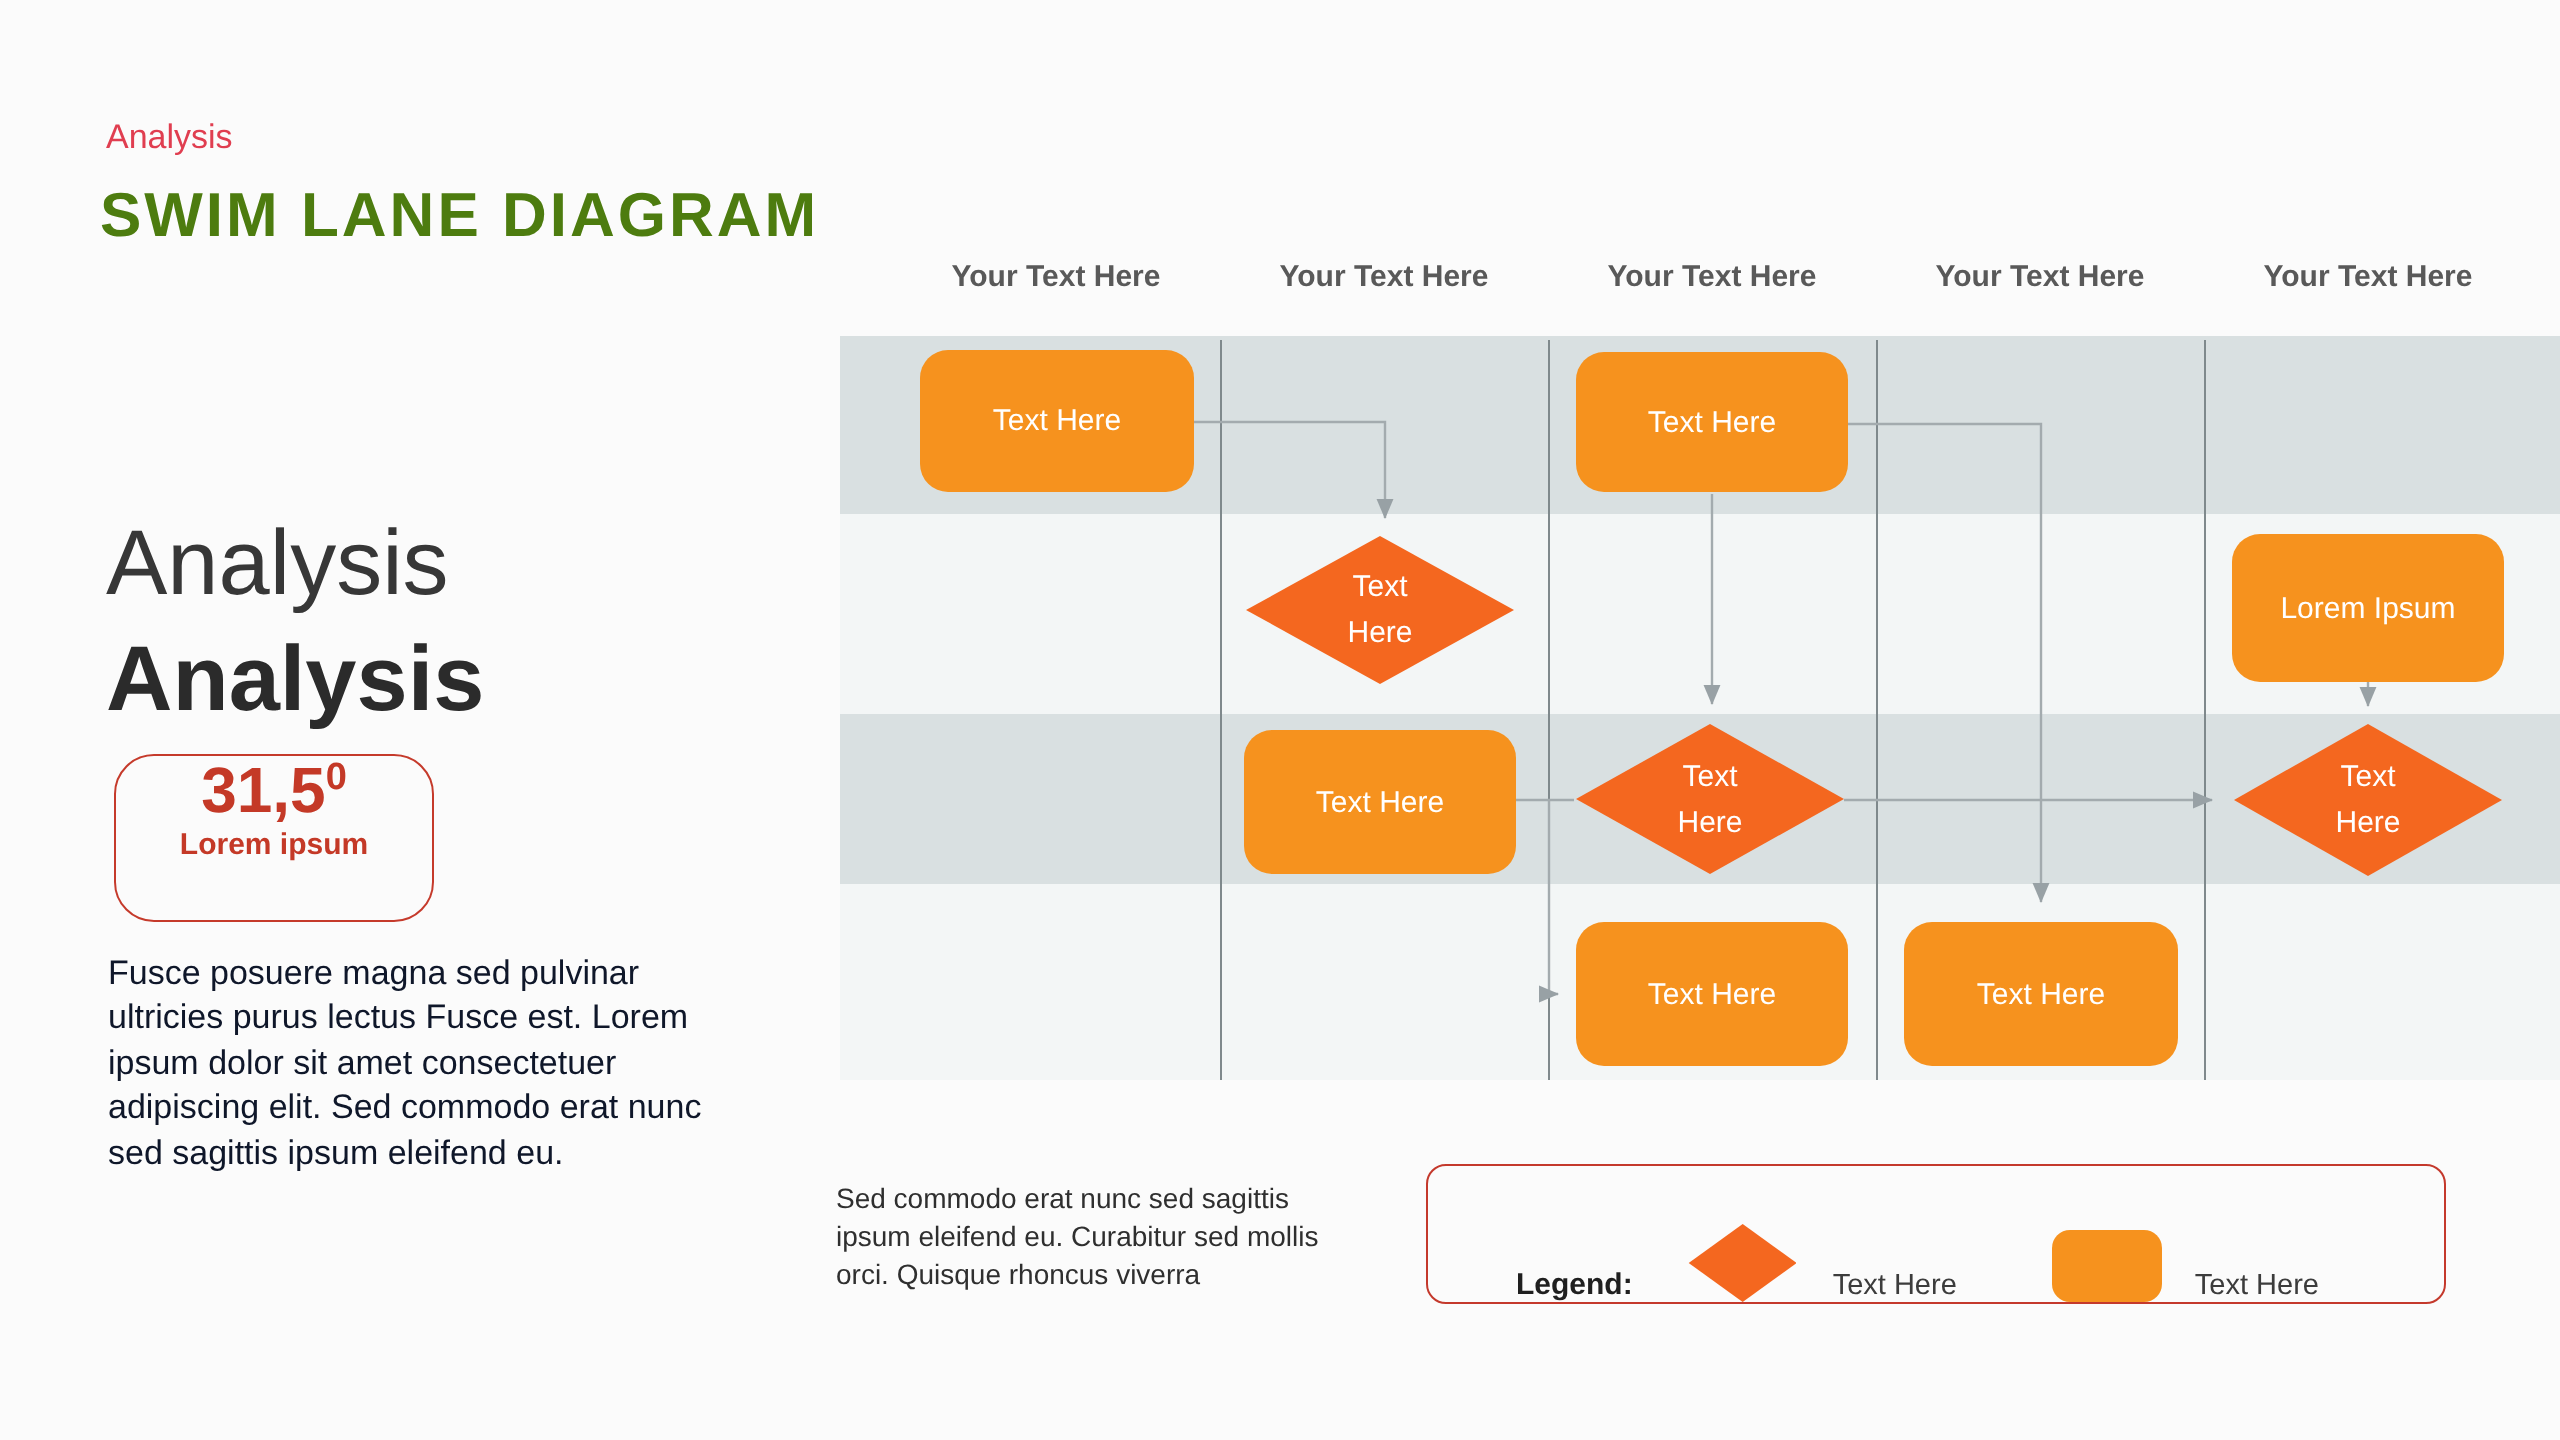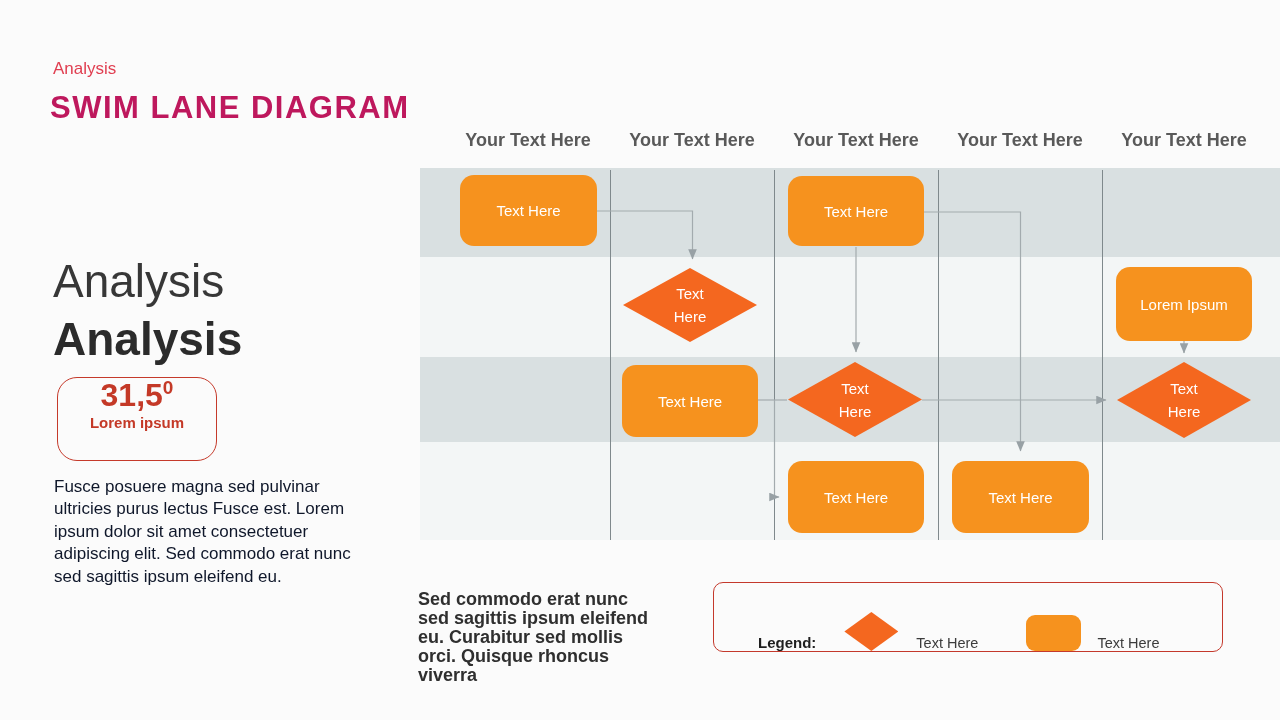--- a/index.html
+++ b/index.html
@@ -15,21 +15,21 @@
   }
 
   
   .eyebrow {
     position: absolute; left: 53px; top: 59px;
     font-size: 17px; color: #e03e50;
   }
   .slide-title {
     position: absolute; left: 50px; top: 90px;
     font-size: 31px; font-weight: 800; letter-spacing: 1.5px;
-    color: #be185d;
+    color: #4d7c0f;
   }
   .heading-light {
     position: absolute; left: 53px; top: 254px;
     font-size: 46px; font-weight: 300; color: #373737;
   }
   .heading-bold {
     position: absolute; left: 53px; top: 312px;
     font-size: 46px; font-weight: 700; color: #2b2b2b;
   }
   .badge {
@@ -45,27 +45,27 @@
   .badge-value sup { font-size: 19px; vertical-align: super; line-height: 0; }
   .badge-label {
     font-size: 15px; font-weight: 700; color: #c43927; margin-top: 2px;
   }
   .description {
     position: absolute; left: 54px; top: 476px;
     width: 308px; font-size: 17px; line-height: 22.4px; color: #0f172a;
   }
   .footnote {
     position: absolute; left: 418px; top: 590px;
-    width: 242px; font-size: 18px; line-height: 19px; color: #2f2f2f; font-weight: bold;
+    width: 242px; font-size: 14px; line-height: 19px; color: #2f2f2f;
   }
 
   
   .lane-header {
     position: absolute; top: 130px; width: 164px;
-    text-align: center; font-size: 18px; font-weight: 700; color: #595959;
+    text-align: center; font-size: 15px; font-weight: 700; color: #595959;
   }
   .lh1 { left: 446px; } .lh2 { left: 610px; } .lh3 { left: 774px; }
   .lh4 { left: 938px; } .lh5 { left: 1102px; }
 
   .band { position: absolute; left: 420px; width: 860px; z-index: 1; }
   .band-1 { top: 168px; height: 89px;  background: #d9e0e1; }
   .band-2 { top: 257px; height: 100px; background: #f3f6f6; }
   .band-3 { top: 357px; height: 85px;  background: #d9e0e1; }
   .band-4 { top: 442px; height: 98px;  background: #f3f6f6; }
 

